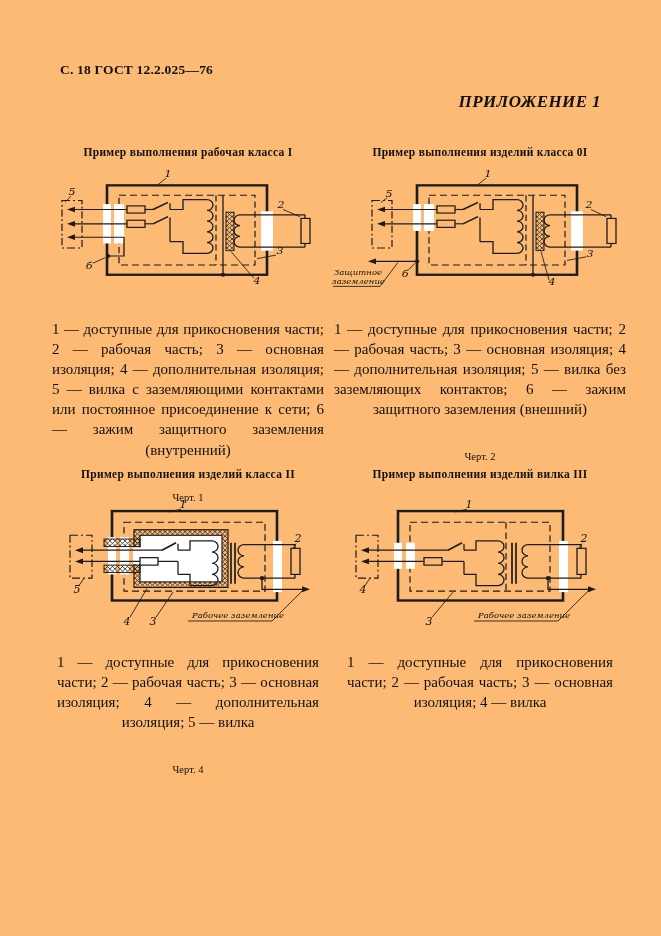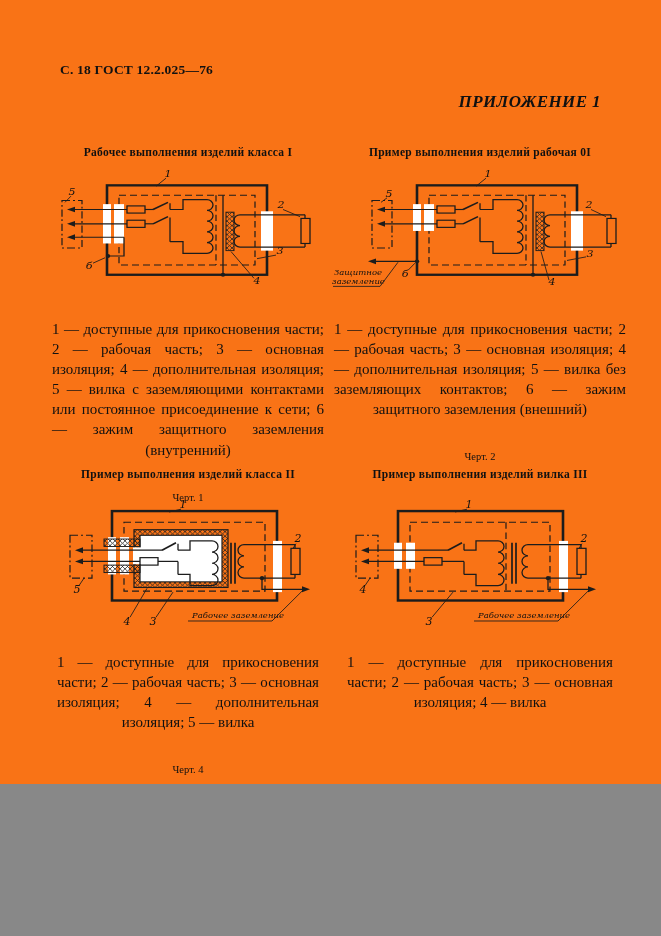--- a/index.html
+++ b/index.html
@@ -1,16 +1,16 @@
 <!DOCTYPE html>
 <html><head>
 <meta charset="utf-8">
 <style>
   html,body{margin:0;padding:0;background:#888;}
-  .page{position:relative;width:661px;height:784px;background:#f97316;overflow:hidden;
+  .page{position:relative;width:661px;height:936px;background:#fdba74;overflow:hidden;
         font-family:"Liberation Serif","DejaVu Serif",serif;color:#111;}
   .hdr-left{position:absolute;left:60px;top:62px;font-size:13.5px;font-weight:bold;letter-spacing:.2px;}
   .hdr-right{position:absolute;right:60px;top:92px;font-size:17px;font-style:italic;font-weight:bold;letter-spacing:.4px;}
   .fig{position:absolute;}
   .fig-title{font-size:11.5px;font-weight:bold;text-align:center;letter-spacing:.3px;white-space:nowrap;}
   .fig svg{display:block;margin-top:5px;}
   .fig-caption{font-size:15px;line-height:1.34;text-align:justify;text-align-last:center;
                margin:4px auto 0 auto;color:#111;}
   .fig-label{font-size:10.5px;text-align:center;margin-top:32px;}
   
@@ -45,21 +45,21 @@
     </pattern>
   </defs>
 </svg>
 
 <div class="page">
 
   <div class="hdr-left">С. 18 ГОСТ 12.2.025—76</div>
   <div class="hdr-right">ПРИЛОЖЕНИЕ 1</div>
 
   <div class="fig" id="f1">
-    <div class="fig-title">Рабочее выполнения изделий класса I</div>
+    <div class="fig-title">Пример выполнения рабочая класса I</div>
     <svg width="280" height="152" viewBox="0 0 280 170" preserveAspectRatio="none" style="margin-left:8px">
       <rect class="thick" x="55" y="25" width="160" height="100"></rect>
       <rect class="dash" x="67" y="36" width="136" height="78"></rect>
       <line class="dash" x1="164" y1="36" x2="164" y2="114"></line>
       <rect class="mask" x="51" y="46" width="8" height="44"></rect>
       <rect class="mask" x="62" y="46" width="10" height="44"></rect>
       <rect class="mask" x="209" y="54" width="12" height="44"></rect>
       <line class="ln" x1="171" y1="36" x2="171" y2="125"></line>
       <circle class="dot" cx="171" cy="125" r="2.2"></circle>
       <rect x="174" y="55" width="8" height="43" fill="url(#xh)" stroke="#1c1c1c" stroke-width="1"></rect>
@@ -101,21 +101,21 @@
       <text class="callout" x="205" y="135">4</text>
       <line class="leader" x1="202" y1="129" x2="179" y2="99"></line>
       <text class="callout" x="37" y="118">б</text>
       <line class="leader" x1="41" y1="112" x2="53" y2="106"></line>
     </svg>
     <div class="fig-caption">1 — доступные для прикосновения части; 2 — рабочая часть; 3 — основная изоляция; 4 — дополнительная изоляция; 5 — вилка с заземляющими контактами или постоянное присоединение к сети; 6 — зажим защитного заземления (внутренний)</div>
     <div class="fig-label">Черт. 1</div>
   </div>
 
   <div class="fig" id="f2">
-    <div class="fig-title">Пример выполнения изделий рабочая 0I</div>
+    <div class="fig-title">Пример выполнения изделий класса 0I</div>
     <svg width="290" height="152" viewBox="0 0 290 170" preserveAspectRatio="none" style="margin-left:2px">
       <rect class="thick" x="85" y="25" width="160" height="100"></rect>
       <rect class="dash" x="97" y="36" width="136" height="78"></rect>
       <line class="dash" x1="194" y1="36" x2="194" y2="114"></line>
       <rect class="mask" x="81" y="46" width="8" height="30"></rect>
       <rect class="mask" x="92" y="46" width="10" height="30"></rect>
       <rect class="mask" x="239" y="54" width="12" height="44"></rect>
       <line class="ln" x1="201" y1="36" x2="201" y2="125"></line>
       <circle class="dot" cx="201" cy="125" r="2.2"></circle>
       <rect x="204" y="55" width="8" height="43" fill="url(#xh)" stroke="#1c1c1c" stroke-width="1"></rect>

